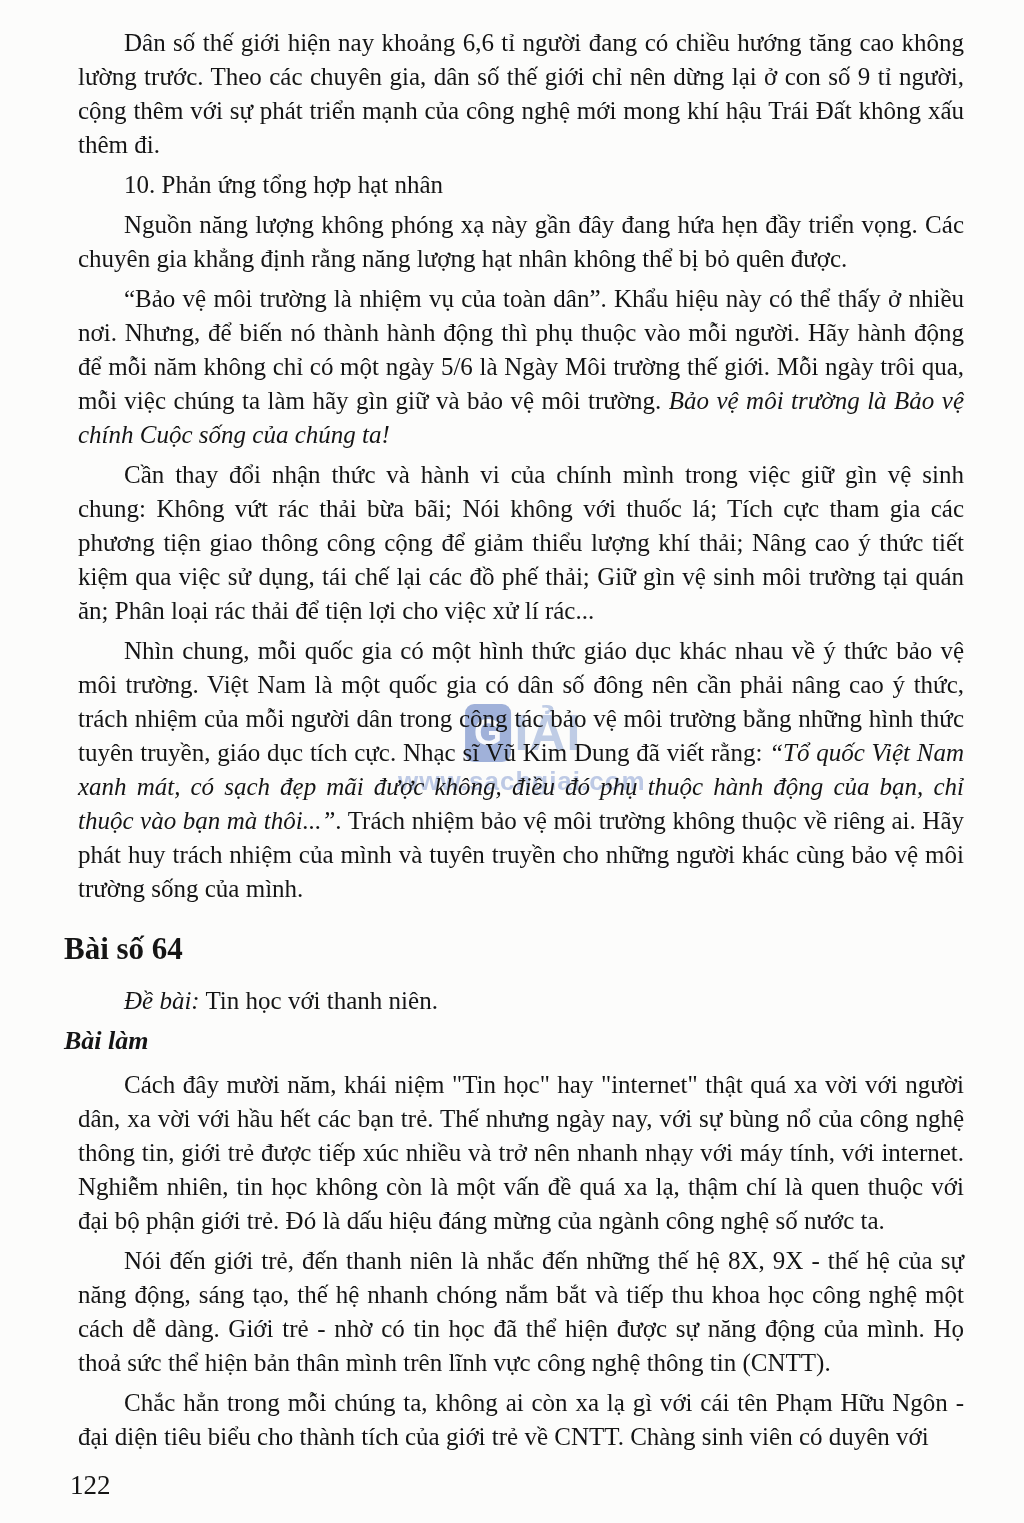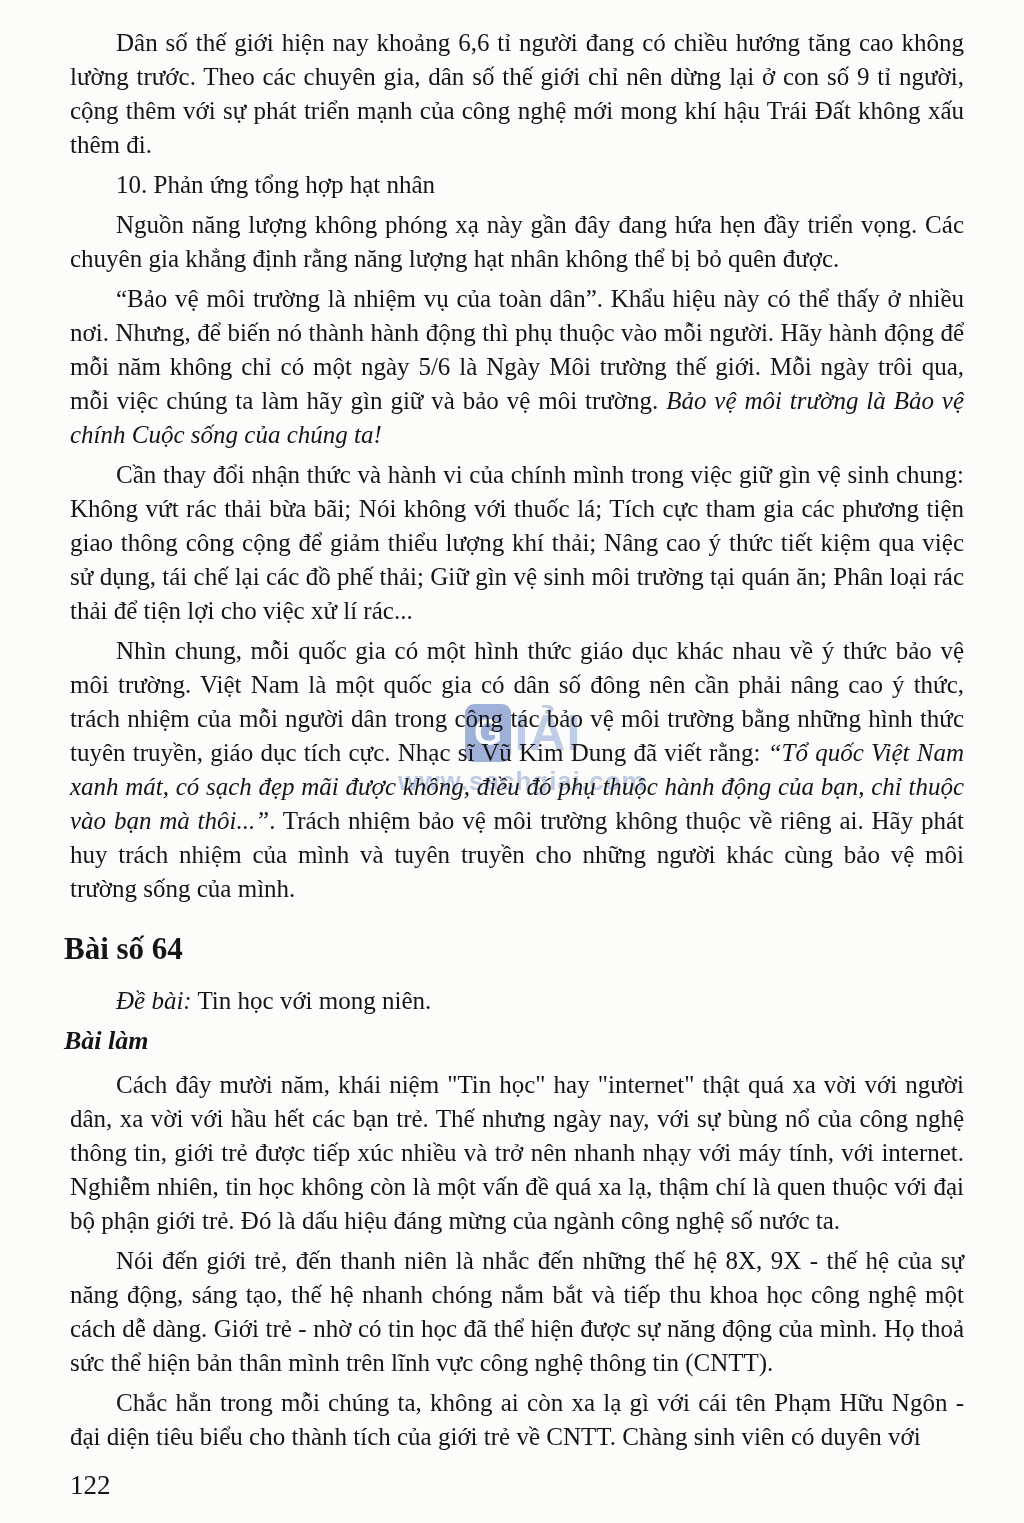--- a/index.html
+++ b/index.html
@@ -19,21 +19,21 @@
   }
   .content {
     position: relative;
     z-index: 2;
     padding: 26px 60px 0 64px;
     font-size: 25px;
     line-height: 34px;
     text-align: justify;
   }
   .para {
-    margin: 0 0 6px 6px;
+    margin: 0 0 6px 14px;
     text-indent: 46px;
   }
   .single-line {
     text-align: left;
   }
   .essay-title {
     text-align: left;
     font-weight: 700;
     font-size: 31px;
     line-height: 38px;
@@ -127,21 +127,21 @@
     <p class="para">Nguồn năng lượng không phóng xạ này gần đây đang hứa hẹn đầy triển vọng. Các chuyên gia khẳng định rằng năng lượng hạt nhân không thể bị bỏ quên được.</p>
 
     <p class="para"><span>“Bảo vệ môi trường là nhiệm vụ của toàn dân”. Khẩu hiệu này có thể thấy ở nhiều nơi. Nhưng, để biến nó thành hành động thì phụ thuộc vào mỗi người. Hãy hành động để mỗi năm không chỉ có một ngày 5/6 là Ngày Môi trường thế giới. Mỗi ngày trôi qua, mỗi việc chúng ta làm hãy gìn giữ và bảo vệ môi trường. </span><span class="italic-run">Bảo vệ môi trường là Bảo vệ chính Cuộc sống của chúng ta!</span></p>
 
     <p class="para">Cần thay đổi nhận thức và hành vi của chính mình trong việc giữ gìn vệ sinh chung: Không vứt rác thải bừa bãi; Nói không với thuốc lá; Tích cực tham gia các phương tiện giao thông công cộng để giảm thiểu lượng khí thải; Nâng cao ý thức tiết kiệm qua việc sử dụng, tái chế lại các đồ phế thải; Giữ gìn vệ sinh môi trường tại quán ăn; Phân loại rác thải để tiện lợi cho việc xử lí rác...</p>
 
     <p class="para"><span>Nhìn chung, mỗi quốc gia có một hình thức giáo dục khác nhau về ý thức bảo vệ môi trường. Việt Nam là một quốc gia có dân số đông nên cần phải nâng cao ý thức, trách nhiệm của mỗi người dân trong công tác bảo vệ môi trường bằng những hình thức tuyên truyền, giáo dục tích cực. Nhạc sĩ Vũ Kim Dung đã viết rằng: </span><span class="italic-run">“Tổ quốc Việt Nam xanh mát, có sạch đẹp mãi được không, điều đó phụ thuộc hành động của bạn, chỉ thuộc vào bạn mà thôi...”</span><span>. Trách nhiệm bảo vệ môi trường không thuộc về riêng ai. Hãy phát huy trách nhiệm của mình và tuyên truyền cho những người khác cùng bảo vệ môi trường sống của mình.</span></p>
 
     <p class="para essay-title">Bài số 64</p>
 
-    <p class="para single-line"><span class="de-bai-label">Đề bài:</span><span> Tin học với mong niên.</span></p>
+    <p class="para single-line"><span class="de-bai-label">Đề bài:</span><span> Tin học với thanh niên.</span></p>
 
     <p class="para bai-lam">Bài làm</p>
 
     <p class="para">Cách đây mười năm, khái niệm "Tin học" hay "internet" thật quá xa vời với người dân, xa vời với hầu hết các bạn trẻ. Thế nhưng ngày nay, với sự bùng nổ của công nghệ thông tin, giới trẻ được tiếp xúc nhiều và trở nên nhanh nhạy với máy tính, với internet. Nghiễm nhiên, tin học không còn là một vấn đề quá xa lạ, thậm chí là quen thuộc với đại bộ phận giới trẻ. Đó là dấu hiệu đáng mừng của ngành công nghệ số nước ta.</p>
 
     <p class="para">Nói đến giới trẻ, đến thanh niên là nhắc đến những thế hệ 8X, 9X - thế hệ của sự năng động, sáng tạo, thế hệ nhanh chóng nắm bắt và tiếp thu khoa học công nghệ một cách dễ dàng. Giới trẻ - nhờ có tin học đã thể hiện được sự năng động của mình. Họ thoả sức thể hiện bản thân mình trên lĩnh vực công nghệ thông tin (CNTT).</p>
 
     <p class="para">Chắc hẳn trong mỗi chúng ta, không ai còn xa lạ gì với cái tên Phạm Hữu Ngôn - đại diện tiêu biểu cho thành tích của giới trẻ về CNTT. Chàng sinh viên có duyên với</p>
 
   </div>

